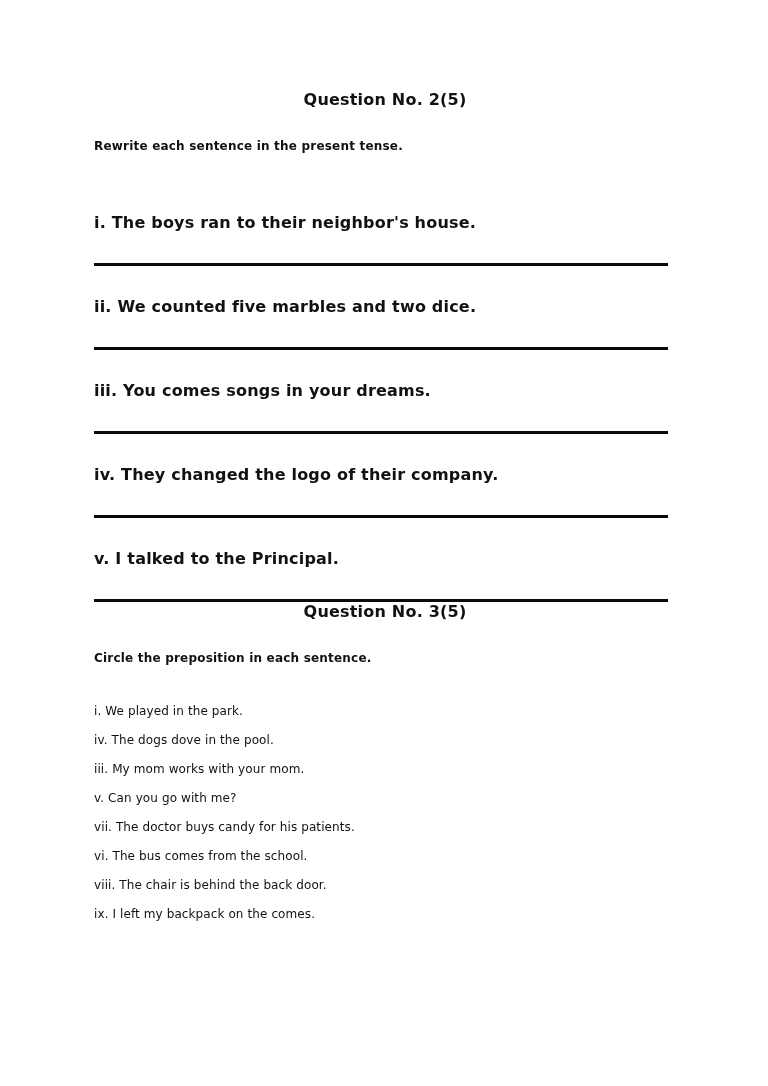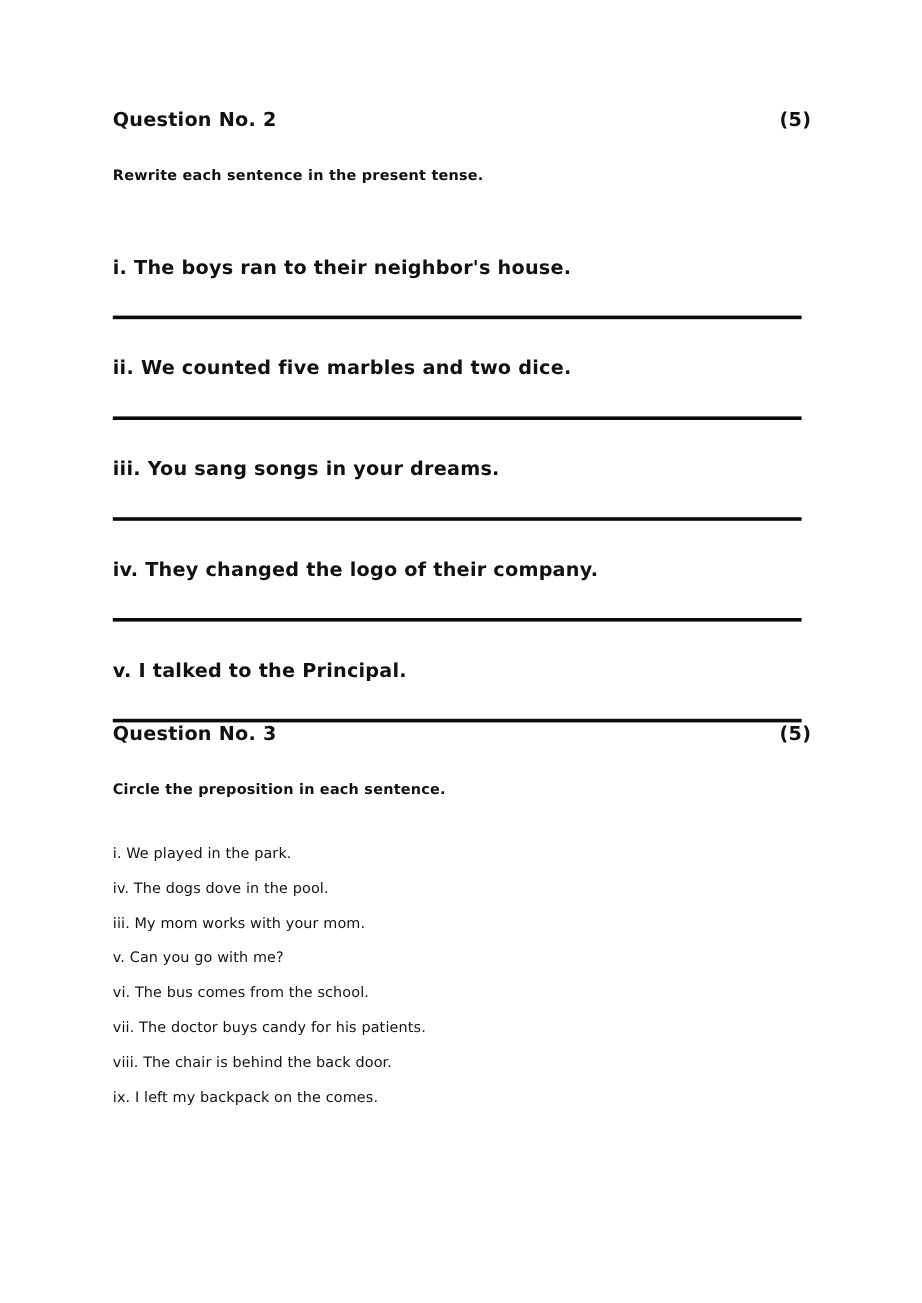--- a/index.html
+++ b/index.html
@@ -17,21 +17,21 @@
     overflow: hidden;
   }
   .content {
     position: absolute;
     left: 94px;
     top: 90px;
     width: 582px;
   }
   .q-heading-row {
     display: flex;
-    justify-content: space-between;
+    justify-content: center;
     align-items: baseline;
     font-size: 16px;
     font-weight: bold;
     letter-spacing: 0.2px;
   }
   .instruction {
     margin-top: 30px;
     font-size: 12px;
     font-weight: bold;
     letter-spacing: 0.2px;
@@ -81,21 +81,21 @@
 
     <div class="instruction">Rewrite each sentence in the present tense.</div>
 
     <div class="rewrite-block">
       <div class="rewrite-item">i. The boys ran to their neighbor's house.</div>
       <hr class="answer-line">
 
       <div class="rewrite-item">ii. We counted five marbles and two dice.</div>
       <hr class="answer-line">
 
-      <div class="rewrite-item">iii. You sang songs in your dreams.</div>
+      <div class="rewrite-item">iii. You comes songs in your dreams.</div>
       <hr class="answer-line">
 
       <div class="rewrite-item">iv. They changed the logo of their company.</div>
       <hr class="answer-line">
 
       <div class="rewrite-item">v. I talked to the Principal.</div>
       <hr class="answer-line">
     </div>
 
     <div class="q-heading-row q3-heading">
@@ -103,20 +103,20 @@
       <span>(5)</span>
     </div>
 
     <div class="instruction">Circle the preposition in each sentence.</div>
 
     <div class="prep-list">
       <div class="prep-item">i. We played in the park.</div>
       <div class="prep-item">iv. The dogs dove in the pool.</div>
       <div class="prep-item">iii. My mom works with your mom.</div>
       <div class="prep-item">v. Can you go with me?</div>
+      <div class="prep-item">vii. The doctor buys candy for his patients.</div>
       <div class="prep-item">vi. The bus comes from the school.</div>
-      <div class="prep-item">vii. The doctor buys candy for his patients.</div>
       <div class="prep-item">viii. The chair is behind the back door.</div>
       <div class="prep-item">ix. I left my backpack on the comes.</div>
     </div>
 
   </div>
 </div>
 
 </body></html>

